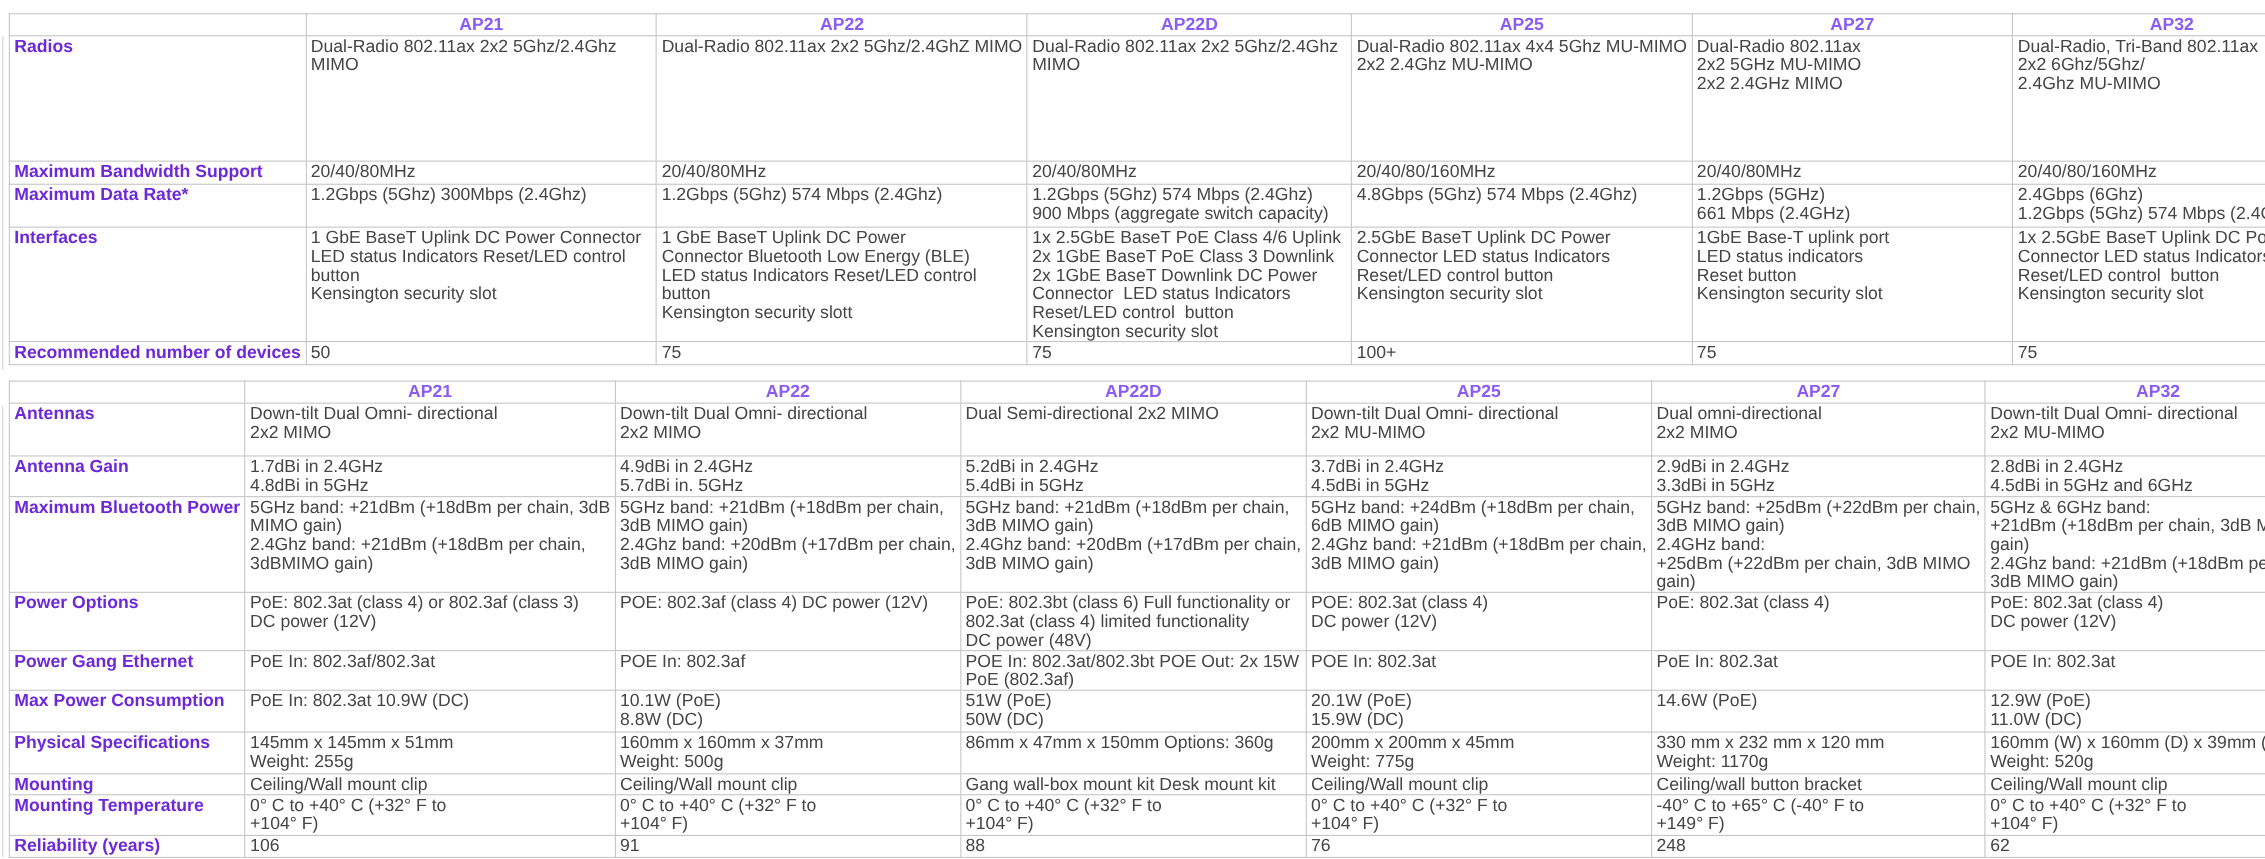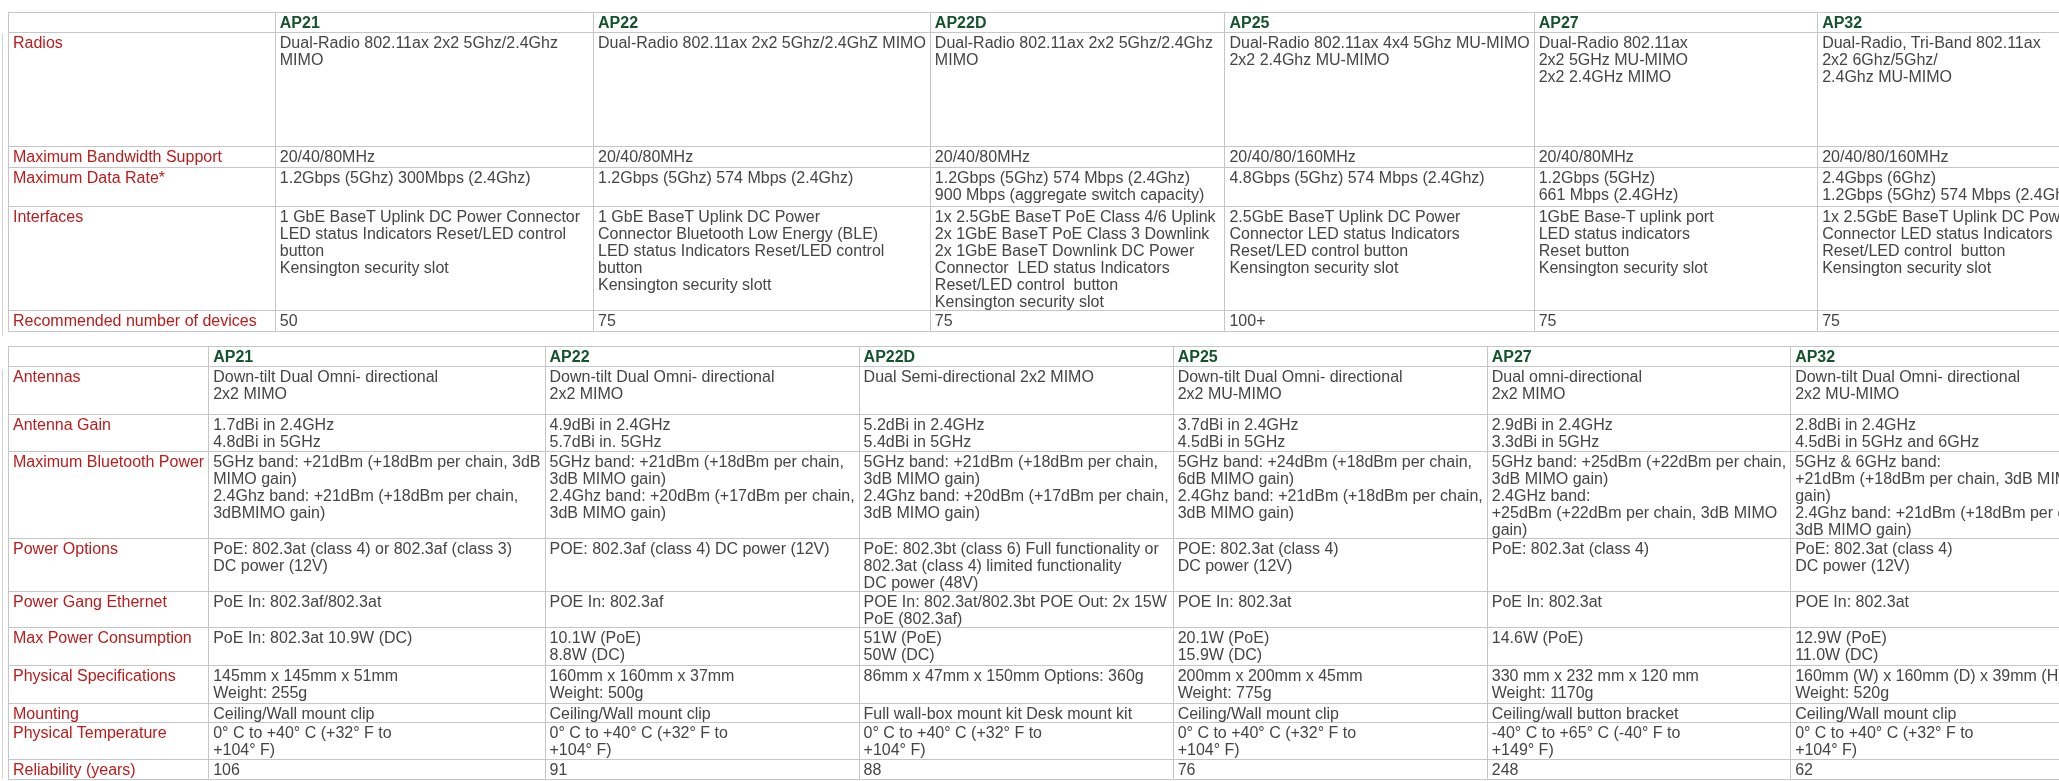--- a/index.html
+++ b/index.html
@@ -12,22 +12,22 @@
   table{border-collapse:collapse;table-layout:fixed;background:#ffffff;}
   #table-1{margin-top:14px;}
   th,td{
     border:1px solid #c6c6c6;
     vertical-align:top;text-align:left;
     padding:1px 4px 0 4px;
     font-size:16px;line-height:17px;
     font-weight:normal;color:#454545;
     white-space:pre;overflow:hidden;
   }
-  thead th{font-weight:bold;color:#14532d;}
-  th.rowlabel{font-weight:normal;color:#b91c1c;}
+  thead th{font-weight:bold;color:#8b5cf6;text-align:center;}
+  th.rowlabel{font-weight:bold;color:#6d28d9;}
   .gutter{position:absolute;left:2px;width:1px;background:#d2d2d2;}
   #gutter-0{top:33px;height:303px;}
   #gutter-1{top:369px;height:410px;}
 </style>
 </head>
 <body>
 
 <div class="gutter" id="gutter-0"></div>
 <div class="gutter" id="gutter-1"></div>
 
@@ -260,27 +260,27 @@
 Weight: 775g</td>
           <td>330 mm x 232 mm x 120 mm
 Weight: 1170g</td>
           <td>160mm (W) x 160mm (D) x 39mm (H)
 Weight: 520g</td>
         </tr>
         <tr style="height: 19px;">
           <th class="rowlabel">Mounting</th>
           <td>Ceiling/Wall mount clip</td>
           <td>Ceiling/Wall mount clip</td>
-          <td>Full wall-box mount kit Desk mount kit</td>
+          <td>Gang wall-box mount kit Desk mount kit</td>
           <td>Ceiling/Wall mount clip</td>
           <td>Ceiling/wall button bracket</td>
           <td>Ceiling/Wall mount clip</td>
         </tr>
         <tr style="height: 37px;">
-          <th class="rowlabel">Physical Temperature</th>
+          <th class="rowlabel">Mounting Temperature</th>
           <td>0° C to +40° C (+32° F to
 +104° F)</td>
           <td>0° C to +40° C (+32° F to
 +104° F)</td>
           <td>0° C to +40° C (+32° F to
 +104° F)</td>
           <td>0° C to +40° C (+32° F to
 +104° F)</td>
           <td>-40° C to +65° C (-40° F to
 +149° F)</td>

